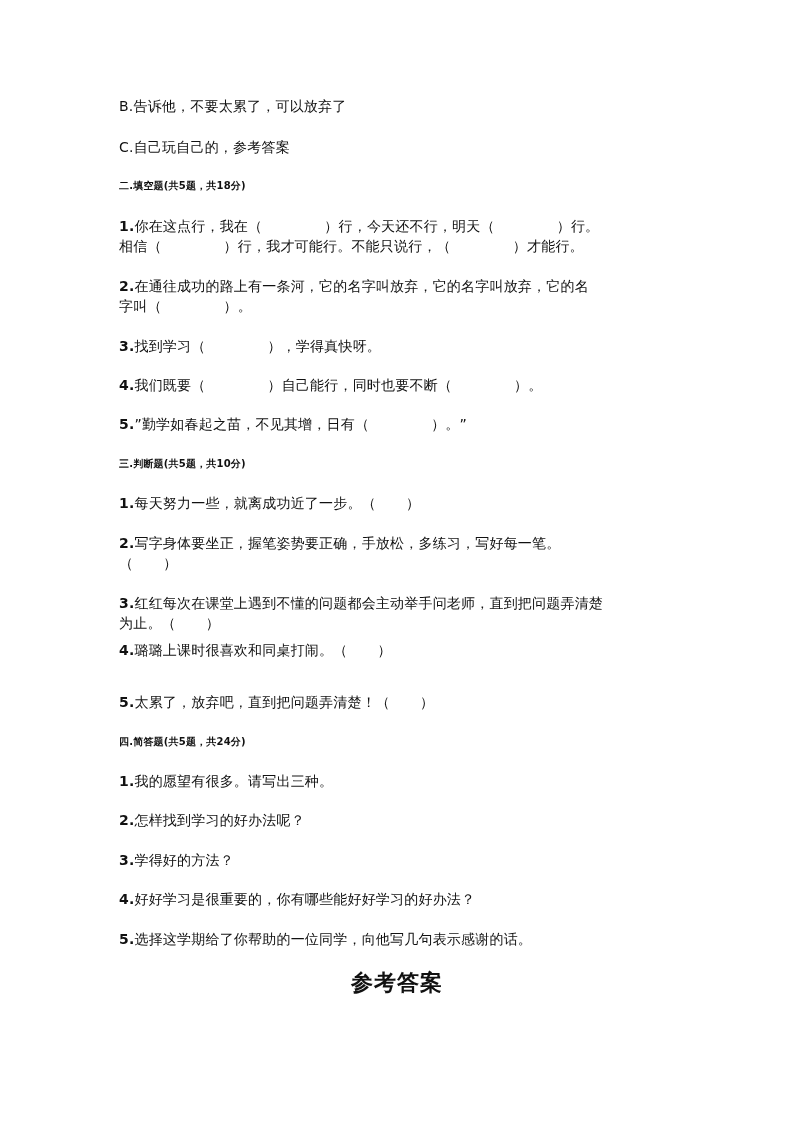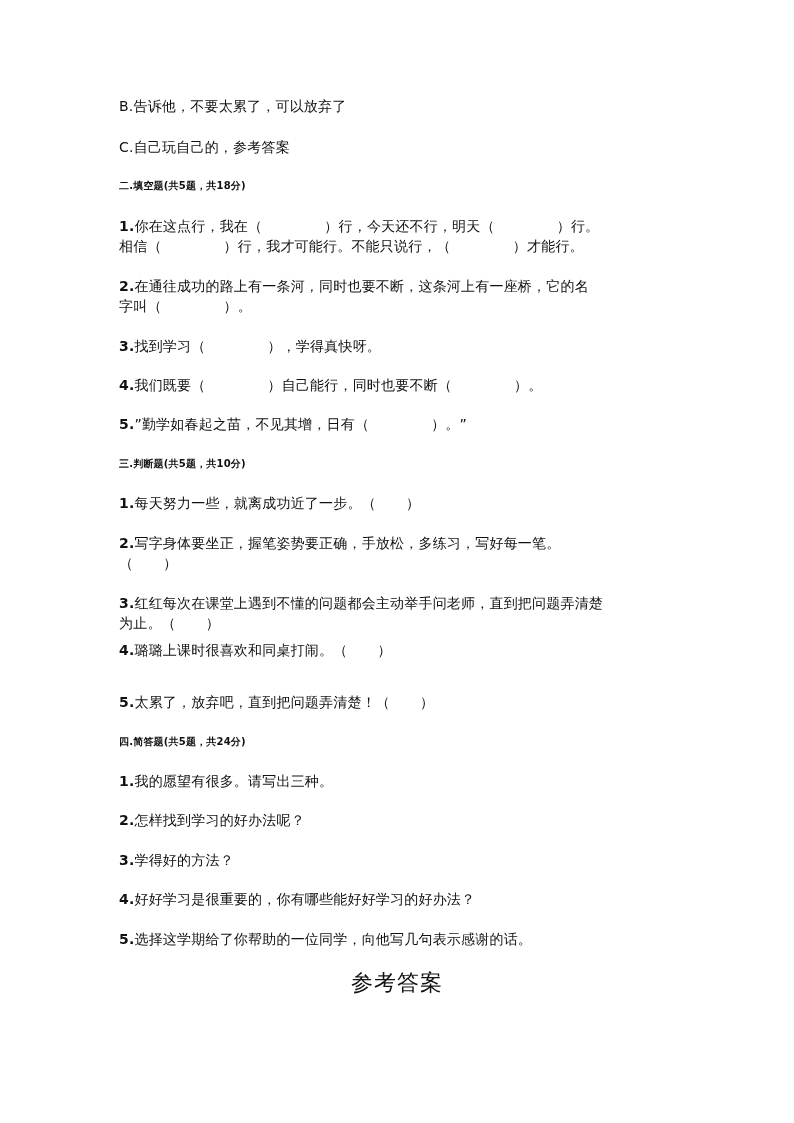--- a/index.html
+++ b/index.html
@@ -3,39 +3,39 @@
   <meta charset="utf-8">
   <style>
     html, body { margin: 0; padding: 0; background: #ffffff; }
     body { width: 794px; height: 1123px; position: relative; overflow: hidden;
       font-family: "DejaVu Sans", "Liberation Sans", sans-serif; color: #111; }
     .line { position: absolute; left: 119px; font-size: 14px; line-height: 20px; white-space: nowrap; letter-spacing: 0.2px; }
     .num { font-weight: bold; }
     .h { font-weight: bold; font-size: 10px; }
     .blank { display: inline-block; }
     .title { position: absolute; left: 0; width: 794px; top: 968px; text-align: center;
-      font-size: 22px; font-weight: normal; font-family: "DejaVu Serif", "Liberation Serif", serif; letter-spacing: 1px; }
+      font-size: 22px; font-weight: bold; font-family: "DejaVu Serif", "Liberation Serif", serif; letter-spacing: 1px; }
   </style>
 </head>
 <body>
 
 <div class="line" style="top:96px">B.告诉他，不要太累了，可以放弃了</div>
 <div class="line" style="top:137px">C.自己玩自己的，参考答案</div>
 
 <div class="line h" style="top:176px">二.填空题(共5题，共18分)</div>
 
 <div class="line" style="top:216px">
   <span class="num">1.</span><span>你在这点行，我在（</span><span class="blank" style="width:62px"></span><span>）行，今天还不行，明天（</span><span class="blank" style="width:62px"></span><span>）行。</span>
 </div>
 <div class="line" style="top:236px">
   <span>相信（</span><span class="blank" style="width:62px"></span><span>）行，我才可能行。不能只说行，（</span><span class="blank" style="width:62px"></span><span>）才能行。</span>
 </div>
 
 <div class="line" style="top:276px">
-  <span class="num">2.</span><span>在通往成功的路上有一条河，同时也要不断，这条河上有一座桥，它的名</span>
+  <span class="num">2.</span><span>在通往成功的路上有一条河，它的名字叫放弃，它的名字叫放弃，它的名</span>
 </div>
 <div class="line" style="top:296px">
   <span>字叫（</span><span class="blank" style="width:62px"></span><span>）。</span>
 </div>
 
 <div class="line" style="top:336px">
   <span class="num">3.</span><span>找到学习（</span><span class="blank" style="width:62px"></span><span>），学得真快呀。</span>
 </div>
 
 <div class="line" style="top:375px">

